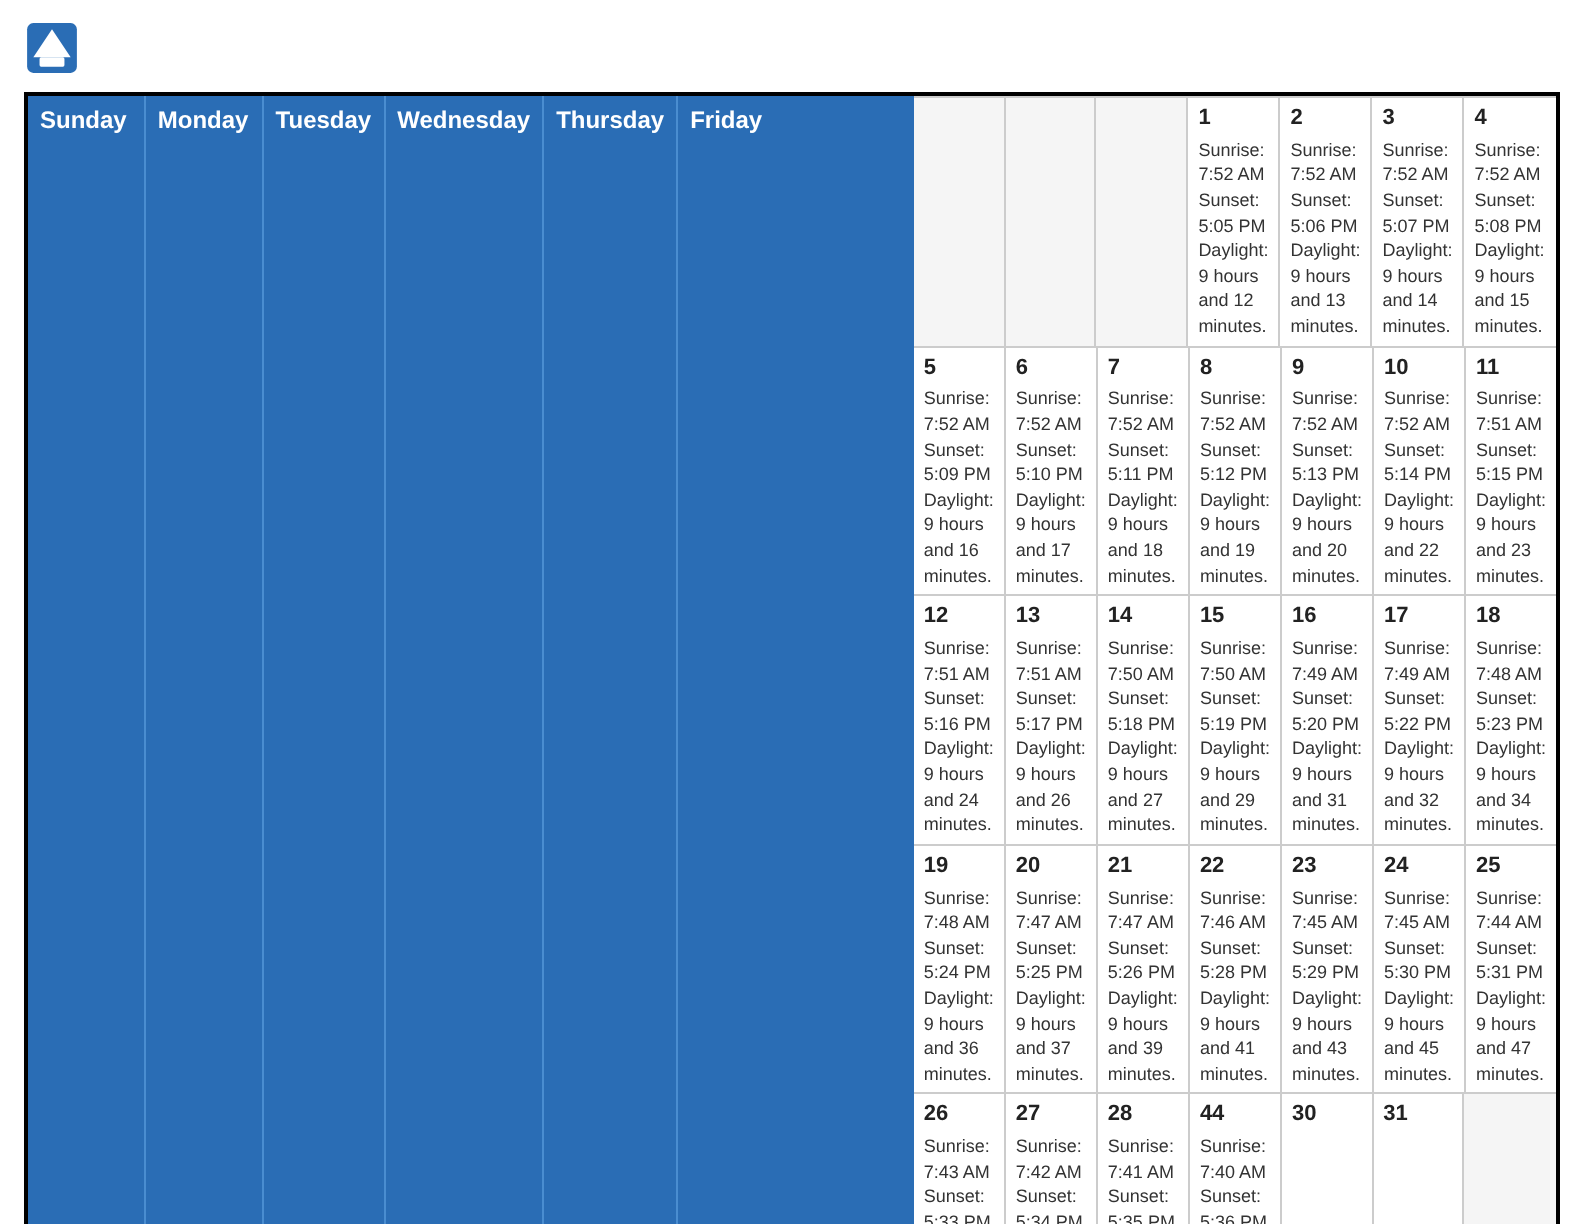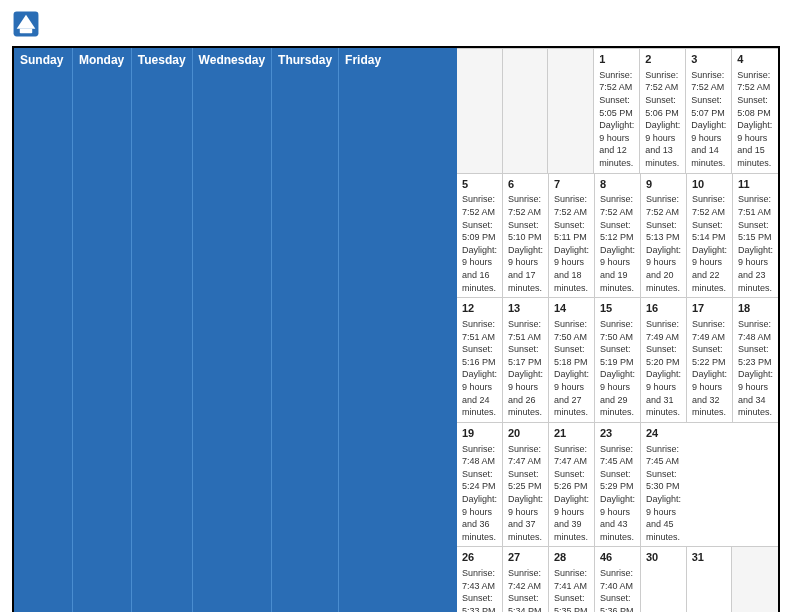--- a/index.html
+++ b/index.html
@@ -225,43 +225,51 @@
           </div>
           <div class="cal-cell">
             <div class="day-num">20</div>
             <div class="day-info">Sunrise: 7:47 AM<br>Sunset: 5:25 PM<br>Daylight: 9 hours and 37 minutes.</div>
           </div>
           <div class="cal-cell">
             <div class="day-num">21</div>
             <div class="day-info">Sunrise: 7:47 AM<br>Sunset: 5:26 PM<br>Daylight: 9 hours and 39 minutes.</div>
           </div>
           <div class="cal-cell">
+            <div class="day-num">22</div>
+            <div class="day-info">Sunrise: 7:46 AM<br>Sunset: 5:28 PM<br>Daylight: 9 hours and 41 minutes.</div>
+          </div>
+          <div class="cal-cell">
             <div class="day-num">23</div>
             <div class="day-info">Sunrise: 7:45 AM<br>Sunset: 5:29 PM<br>Daylight: 9 hours and 43 minutes.</div>
           </div>
           <div class="cal-cell">
             <div class="day-num">24</div>
             <div class="day-info">Sunrise: 7:45 AM<br>Sunset: 5:30 PM<br>Daylight: 9 hours and 45 minutes.</div>
           </div>
+          <div class="cal-cell">
+            <div class="day-num">25</div>
+            <div class="day-info">Sunrise: 7:44 AM<br>Sunset: 5:31 PM<br>Daylight: 9 hours and 47 minutes.</div>
+          </div>
         </div>
         <div class="cal-row">
           <div class="cal-cell">
             <div class="day-num">26</div>
             <div class="day-info">Sunrise: 7:43 AM<br>Sunset: 5:33 PM<br>Daylight: 9 hours and 49 minutes.</div>
           </div>
           <div class="cal-cell">
             <div class="day-num">27</div>
             <div class="day-info">Sunrise: 7:42 AM<br>Sunset: 5:34 PM<br>Daylight: 9 hours and 51 minutes.</div>
           </div>
           <div class="cal-cell">
             <div class="day-num">28</div>
             <div class="day-info">Sunrise: 7:41 AM<br>Sunset: 5:35 PM<br>Daylight: 9 hours and 53 minutes.</div>
           </div>
           <div class="cal-cell">
-            <div class="day-num">46</div>
+            <div class="day-num">44</div>
             <div class="day-info">Sunrise: 7:40 AM<br>Sunset: 5:36 PM<br>Daylight: 9 hours and 56 minutes.</div>
           </div>
           <div class="cal-cell">
             <div class="day-num">30</div>
           </div>
           <div class="cal-cell">
             <div class="day-num">31</div>
           </div>
           <div class="cal-cell empty"></div>
         </div>

